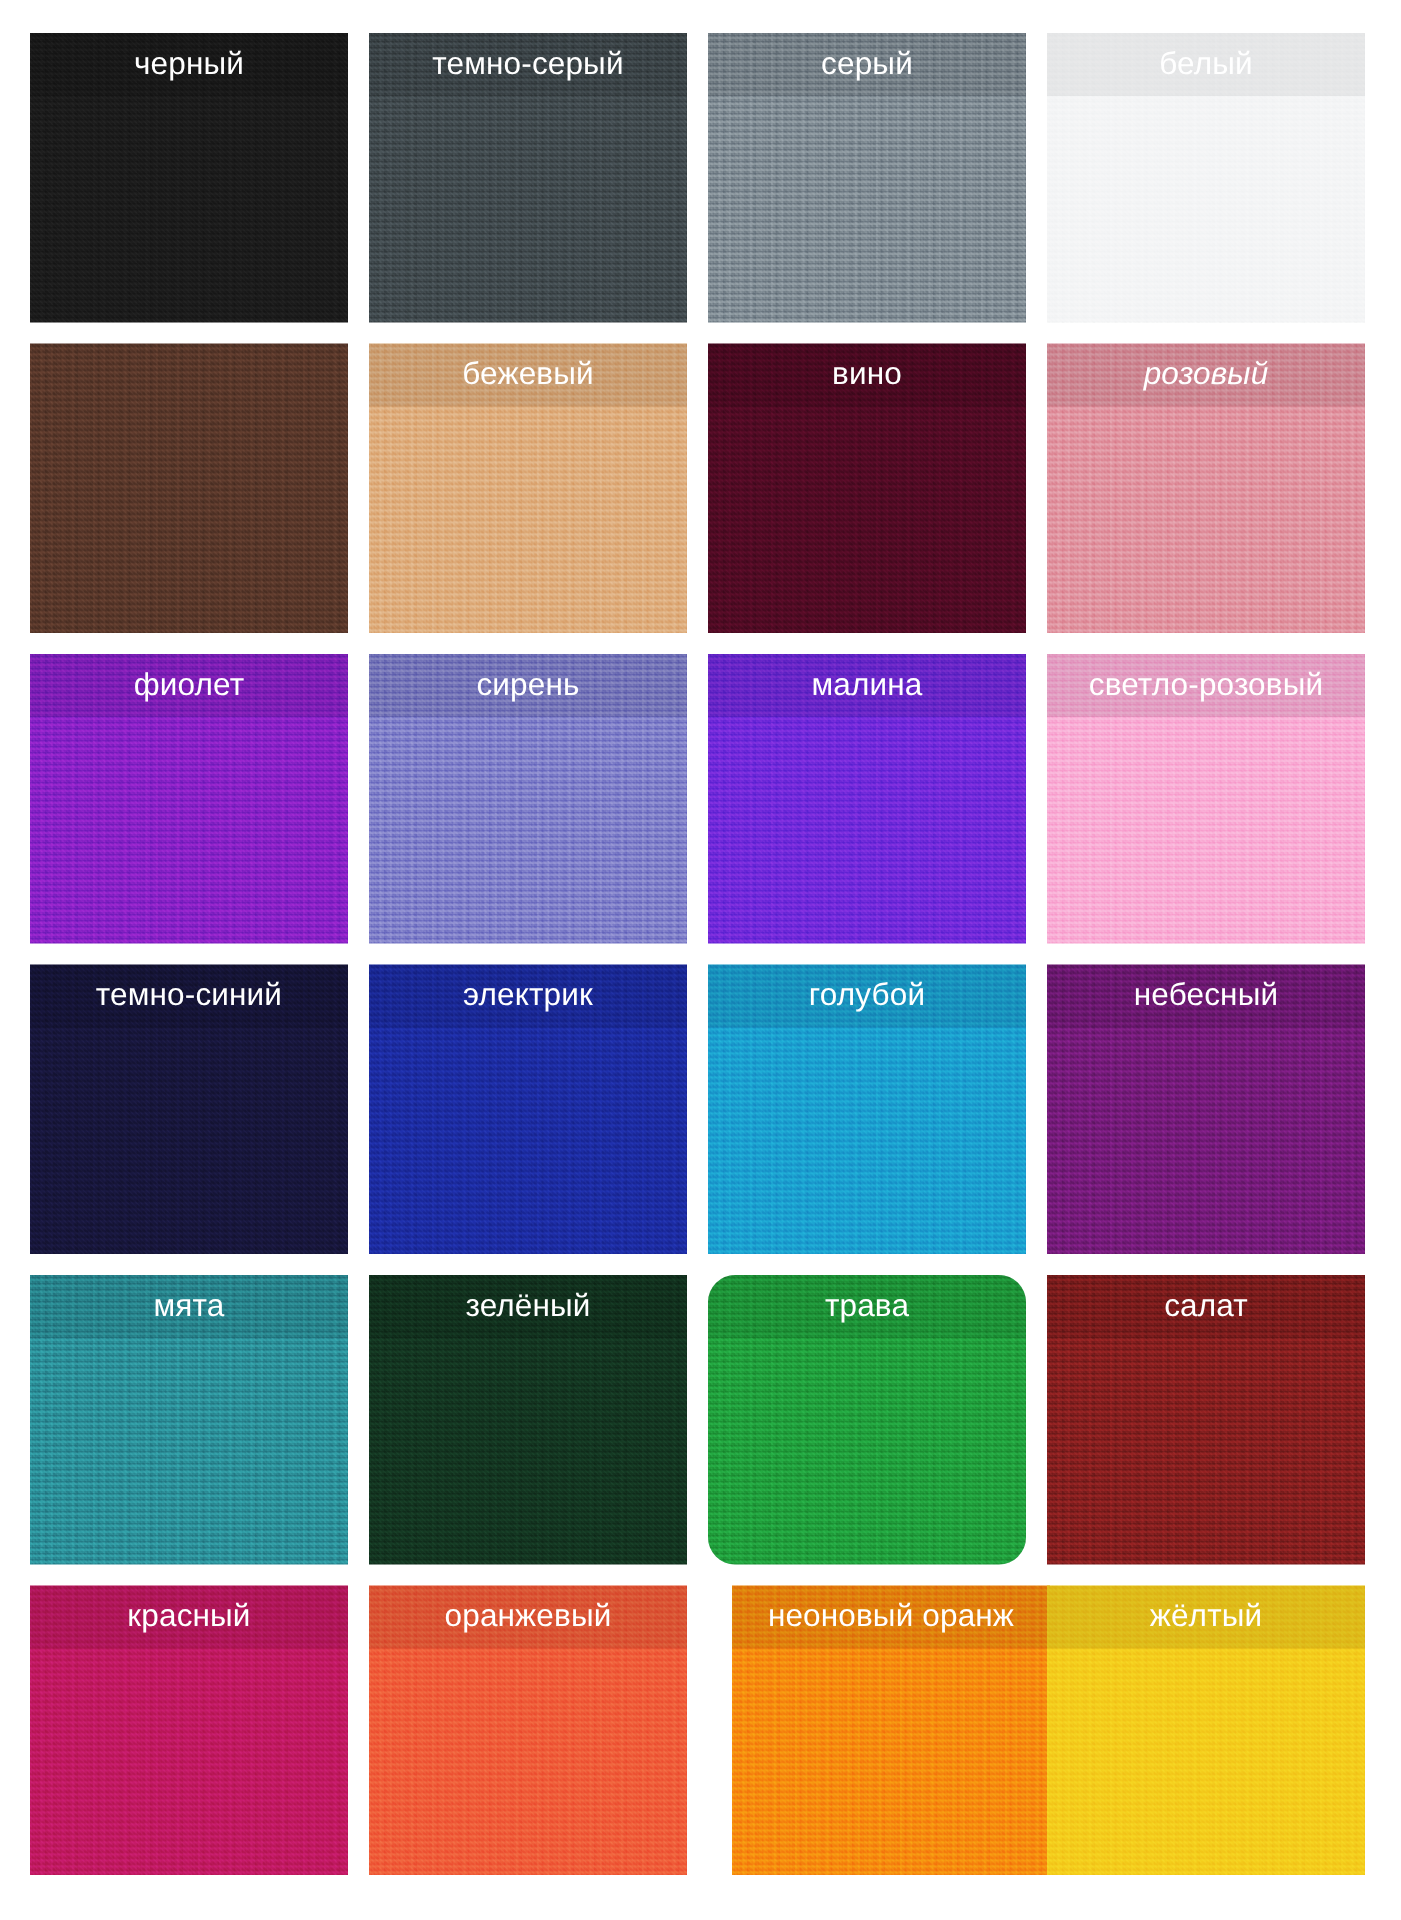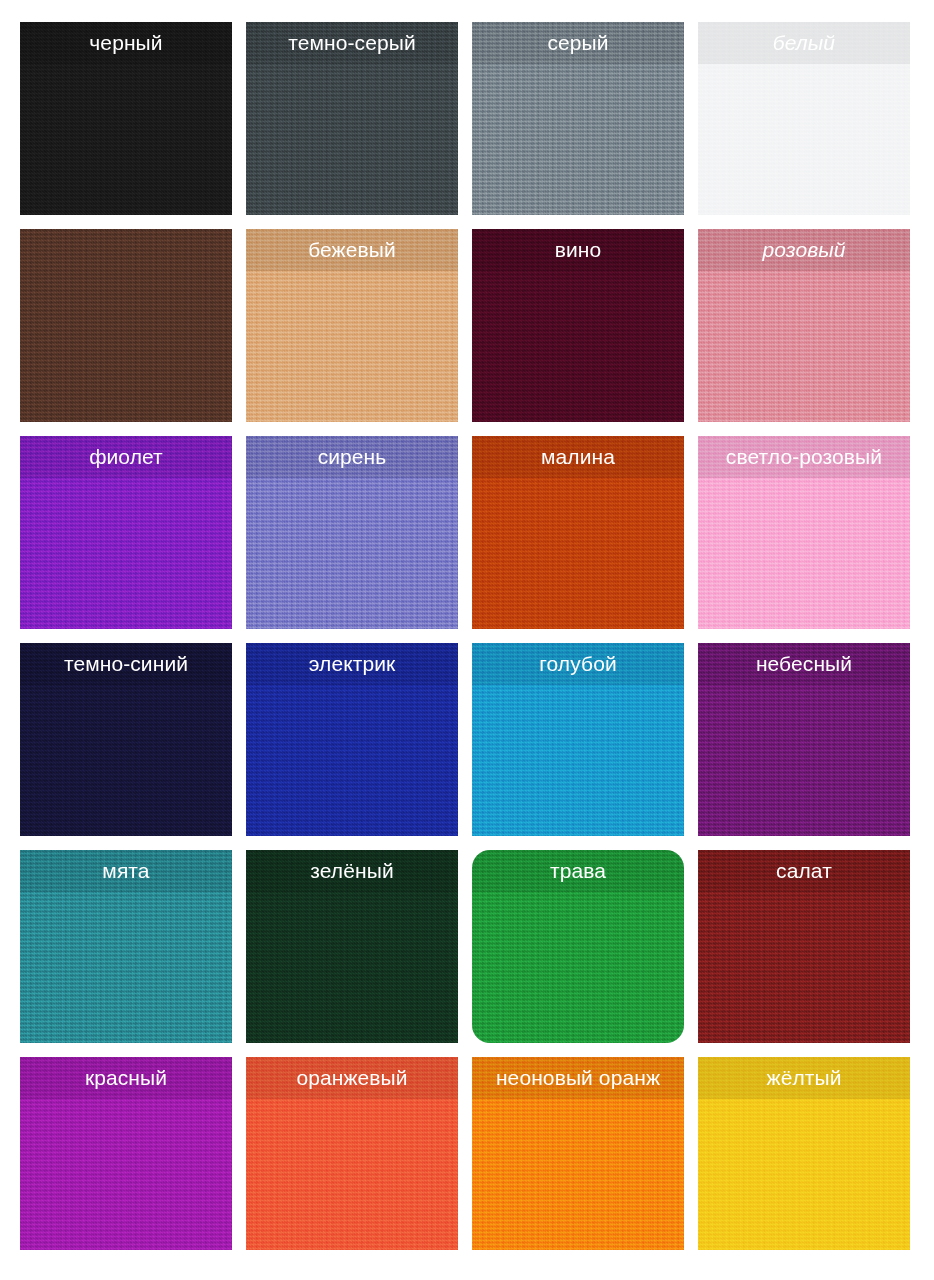--- a/index.html
+++ b/index.html
@@ -116,21 +116,21 @@
     font-size: 21px;
     line-height: 1;
     font-weight: 400;
     letter-spacing: 0.1px;
     white-space: nowrap;
     text-align: center;
     transform: translateY(-1px);
   }
 
   
-  .swatch.light-label .label-band { background: rgba(0, 0, 0, 0.055); font-style: italic; }
+  .swatch.light-label .label-band { background: rgba(0, 0, 0, 0.055); }
 </style>
 </head>
 <body>
 
 <div id="palette-grid">
     <div class="swatch" style="background-color: rgb(26, 26, 26);">
       <div class="texture"></div>
       <div class="weave"></div>
       <div class="label-band">
         <span class="label-text">черный</span>
@@ -189,21 +189,21 @@
         <span class="label-text">фиолет</span>
       </div>
     </div>
     <div class="swatch" style="background-color: rgb(123, 123, 200);">
       <div class="texture"></div>
       <div class="weave"></div>
       <div class="label-band">
         <span class="label-text">сирень</span>
       </div>
     </div>
-    <div class="swatch" style="background-color: #c2410c;">
+    <div class="swatch" style="background-color: #6d28d9;">
       <div class="texture"></div>
       <div class="weave"></div>
       <div class="label-band">
         <span class="label-text">малина</span>
       </div>
     </div>
     <div class="swatch" style="background-color: rgb(249, 170, 212);">
       <div class="texture"></div>
       <div class="weave"></div>
       <div class="label-band">
@@ -259,35 +259,35 @@
         <span class="label-text">трава</span>
       </div>
     </div>
     <div class="swatch" style="background-color: #7f1d1d; padding-left: 32px;">
       <div class="texture"></div>
       <div class="weave"></div>
       <div class="label-band">
         <span class="label-text">салат</span>
       </div>
     </div>
-    <div class="swatch" style="background-color: #a21caf;">
+    <div class="swatch" style="background-color: #be185d;">
       <div class="texture"></div>
       <div class="weave"></div>
       <div class="label-band">
         <span class="label-text">красный</span>
       </div>
     </div>
     <div class="swatch" style="background-color: rgb(239, 89, 55);">
       <div class="texture"></div>
       <div class="weave"></div>
       <div class="label-band">
         <span class="label-text">оранжевый</span>
       </div>
     </div>
-    <div class="swatch" style="background-color: rgb(246, 134, 14);">
+    <div class="swatch" style="background-color: rgb(246, 134, 14); margin-left: 16px;">
       <div class="texture"></div>
       <div class="weave"></div>
       <div class="label-band">
         <span class="label-text">неоновый оранж</span>
       </div>
     </div>
     <div class="swatch" style="background-color: rgb(244, 203, 27);">
       <div class="texture"></div>
       <div class="weave"></div>
       <div class="label-band">

